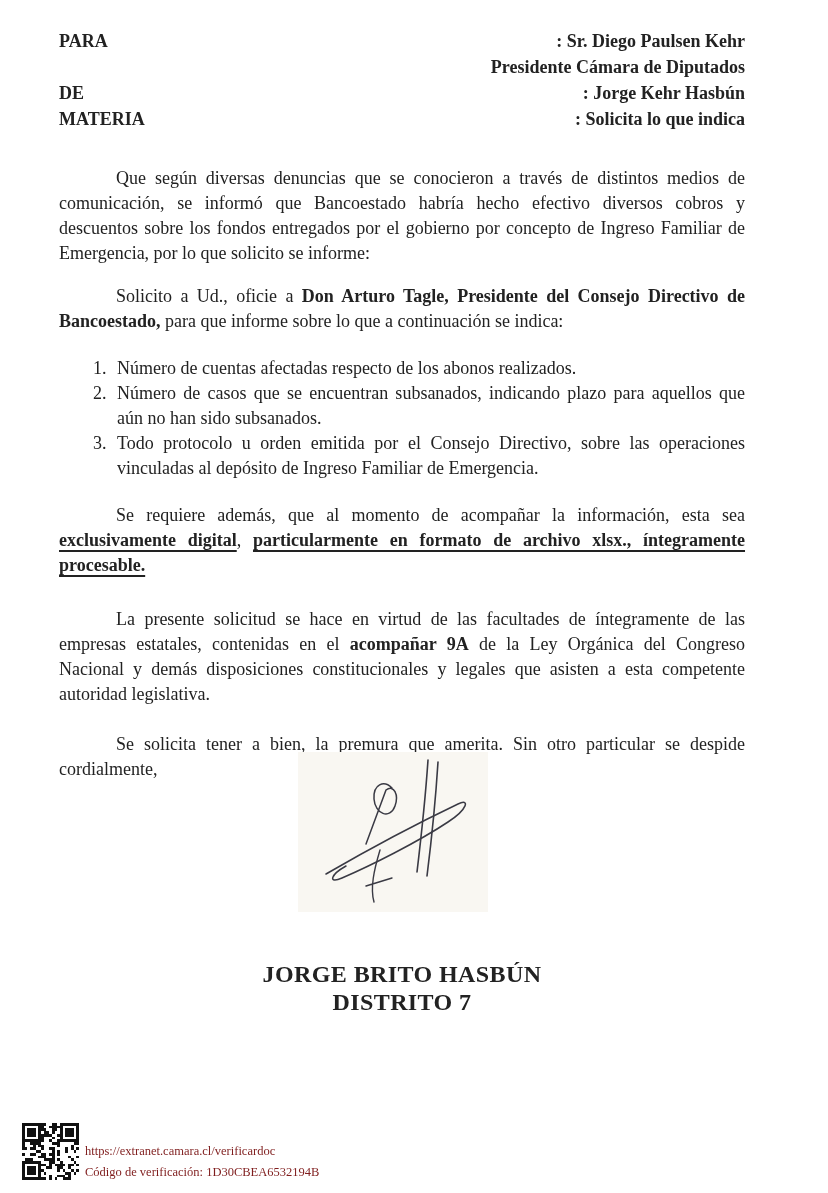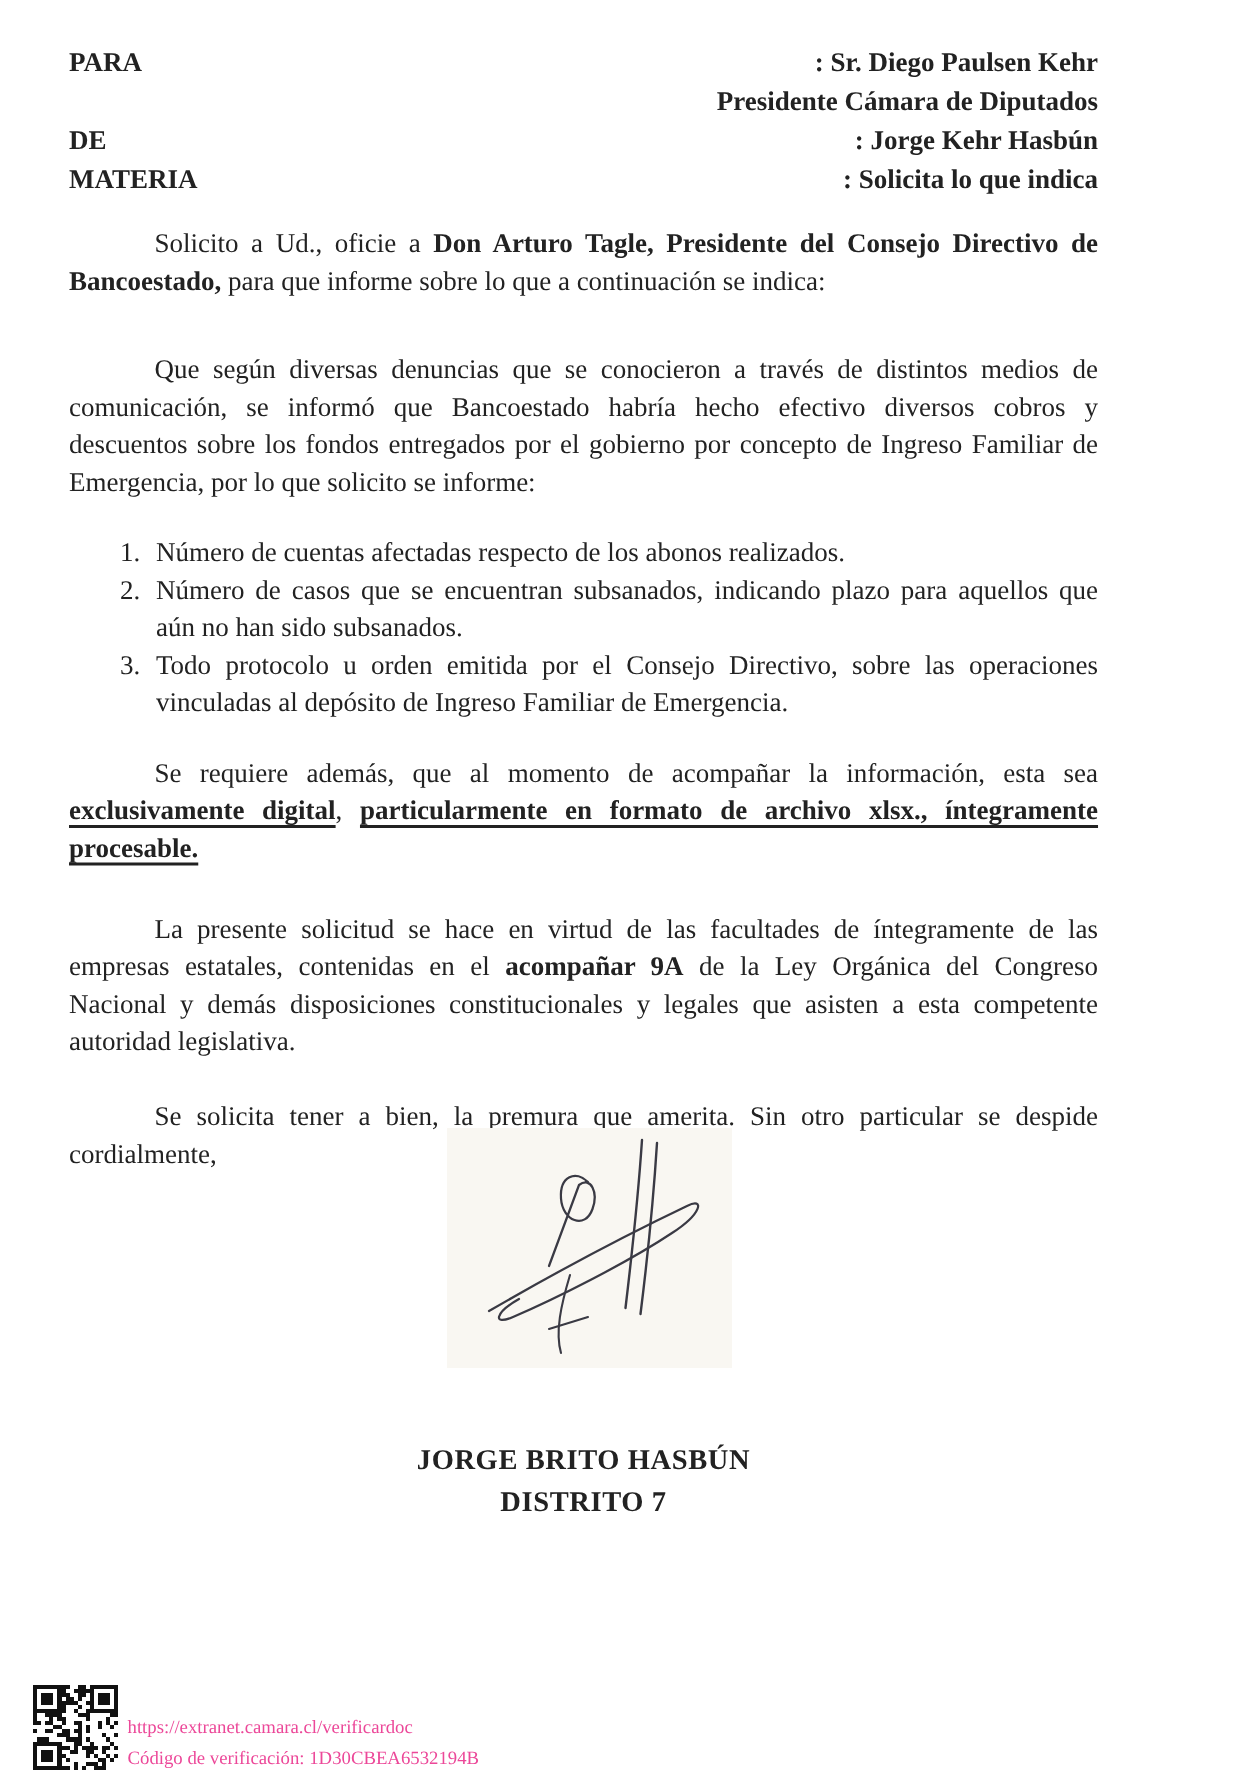--- a/index.html
+++ b/index.html
@@ -4,21 +4,21 @@
 <style>
   html,body{margin:0;padding:0;background:#ffffff;}
   .page{
     position:relative;
     width:828px;height:1193px;
     background:#ffffff;
     font-family:"Liberation Serif","DejaVu Serif",serif;
     color:#222222;
     overflow:hidden;
   }
-  .content{position:absolute;left:46px;top:28px;width:686px;}
+  .content{position:absolute;left:59px;top:28px;width:686px;}
 
   
   .hdr{display:grid;grid-template-columns:108px 1fr;font-weight:bold;font-size:18px;line-height:26px;}
   .hdr .lbl{white-space:nowrap;}
   .hdr .val{white-space:nowrap;text-align:right;}
   .hdr .val.cont{padding-left:9px;}
 
   
   .para{font-size:18px;line-height:25px;text-align:justify;text-align-last:left;margin:0;}
   .indent{text-indent:57px;}
@@ -36,48 +36,48 @@
 
   
   .sig-space{height:178px;}
   .sig-patch{
     position:absolute;left:298px;top:752px;width:190px;height:160px;
     background:#f9f7f2;
   }
   .sig-svg{position:absolute;left:300px;top:754px;width:186px;height:156px;}
 
   
-  .closing{text-align:center;font-weight:bold;font-size:19px;line-height:28px;letter-spacing:.4px;}
+  .closing{text-align:center;font-weight:bold;font-size:24px;line-height:28px;letter-spacing:.4px;}
 
   
   .qr{position:absolute;left:22px;top:1123px;width:57px;height:57px;}
   .qr svg{width:100%;height:100%;display:block;}
-  .ver{position:absolute;left:85px;top:1141px;font-size:12.5px;line-height:21px;color:#ec4899;}
+  .ver{position:absolute;left:85px;top:1141px;font-size:12.5px;line-height:21px;color:#7f1d1d;}
   .ver div{white-space:nowrap;}
 </style>
 </head>
 <body>
 
 <div class="page">
   <div class="content">
 
     <div class="hdr">
       <div class="lbl">PARA</div>
       <div class="val">: Sr. Diego Paulsen Kehr</div>
       <div class="lbl"></div>
       <div class="val cont">Presidente Cámara de Diputados</div>
       <div class="lbl">DE</div>
       <div class="val">: Jorge Kehr Hasbún</div>
       <div class="lbl">MATERIA</div>
       <div class="val">: Solicita lo que indica</div>
     </div>
 
+    <p class="para indent m2">Que según diversas denuncias que se conocieron a través de distintos medios de comunicación, se informó que Bancoestado habría hecho efectivo diversos cobros y descuentos sobre los fondos entregados por el gobierno por concepto de Ingreso Familiar de Emergencia, por lo que solicito se informe:</p>
+
     <p class="para indent m1"><span>Solicito a Ud., oficie a </span><span class="b">Don Arturo Tagle, Presidente del Consejo Directivo de Bancoestado,</span><span> para que informe sobre lo que a continuación se indica:</span></p>
-
-    <p class="para indent m2">Que según diversas denuncias que se conocieron a través de distintos medios de comunicación, se informó que Bancoestado habría hecho efectivo diversos cobros y descuentos sobre los fondos entregados por el gobierno por concepto de Ingreso Familiar de Emergencia, por lo que solicito se informe:</p>
 
     <ol class="req">
       <li>Número de cuentas afectadas respecto de los abonos realizados.</li>
       <li>Número de casos que se encuentran subsanados, indicando plazo para aquellos que aún no han sido subsanados.</li>
       <li>Todo protocolo u orden emitida por el Consejo Directivo, sobre las operaciones vinculadas al depósito de Ingreso Familiar de Emergencia.</li>
     </ol>
 
     <p class="para indent m3"><span>Se requiere además, que al momento de acompañar la información, esta sea </span><span class="bu">exclusivamente digital</span><span>, </span><span class="bu">particularmente en formato de archivo xlsx., íntegramente procesable.</span></p>
 
     <p class="para indent m4"><span>La presente solicitud se hace en virtud de las facultades de íntegramente de las empresas estatales, contenidas en el </span><span class="b">acompañar 9A</span><span> de la Ley Orgánica del Congreso Nacional y demás disposiciones constitucionales y legales que asisten a esta competente autoridad legislativa.</span></p>

